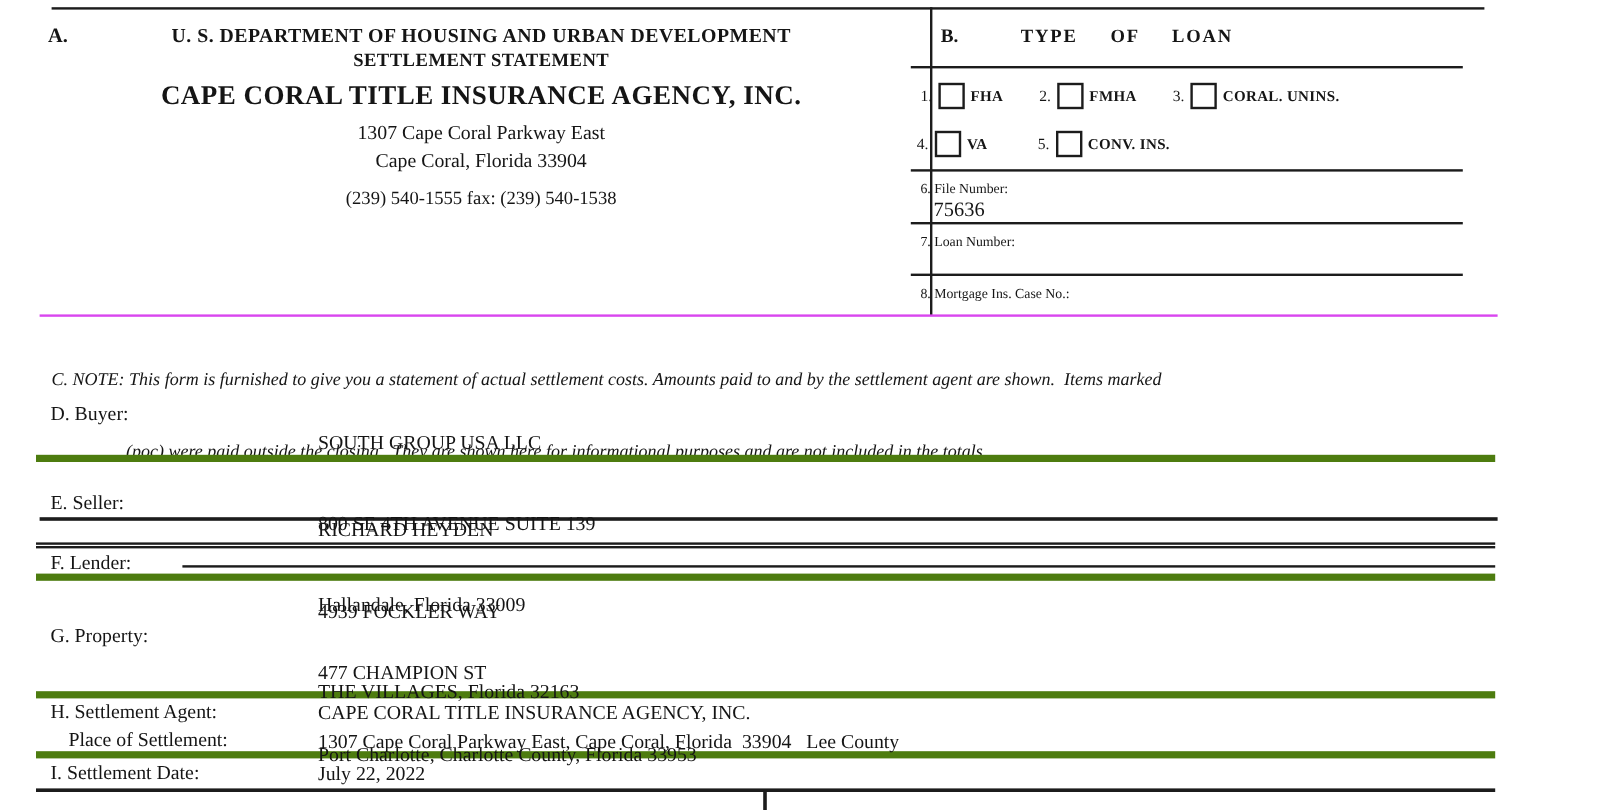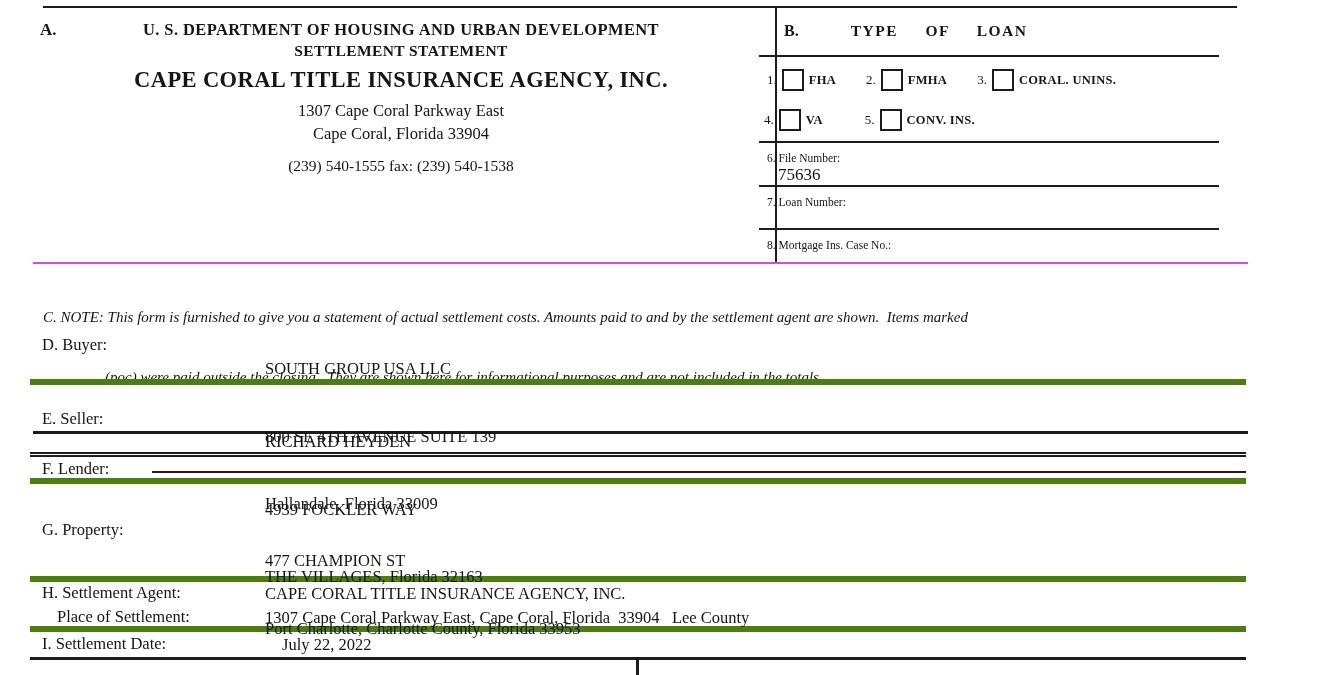--- a/index.html
+++ b/index.html
@@ -57,21 +57,21 @@
   .ilabel.center { display:flex; align-items:center; }
   .ival { flex:1; line-height:22.5px; white-space:pre-wrap; }
   .row-d { height:74px; } .row-d .ival { padding-top:2px; }
   .row-e { height:72px; border-bottom:5px double #1c1c1c; } .row-e .ival { padding-top:1px; }
   .row-f { height:27px; position:relative; } .row-f .ilabel { padding-top:2px; }
   .f-underline { position:absolute; left:122px; right:0; bottom:5px; height:2px; background:#1c1c1c; }
   .row-g { height:98px; } .row-g .ival { padding-top:21px; }
   .row-h { display:block; height:50px; }
   .subrow { display:flex; height:23px; padding-top:1px; }
   .subrow.indent .ilabel { padding-left:27px; }
-  .row-i { height:28px; border-bottom:3px solid #1c1c1c;gap:17px; } .row-i .ilabel, .row-i .ival { padding-top:2px; }
+  .row-i { height:28px; border-bottom:3px solid #1c1c1c; } .row-i .ilabel, .row-i .ival { padding-top:2px; }
 
   .bottom-tick { left:636px; top:660px; width:3px; height:15px; }
   .top-rule { left:43px; top:6px; width:1194px; height:2px; }
 </style>
 </head>
 <body>
 
 <div class="page">
 
   <div class="rule top-rule"></div>

